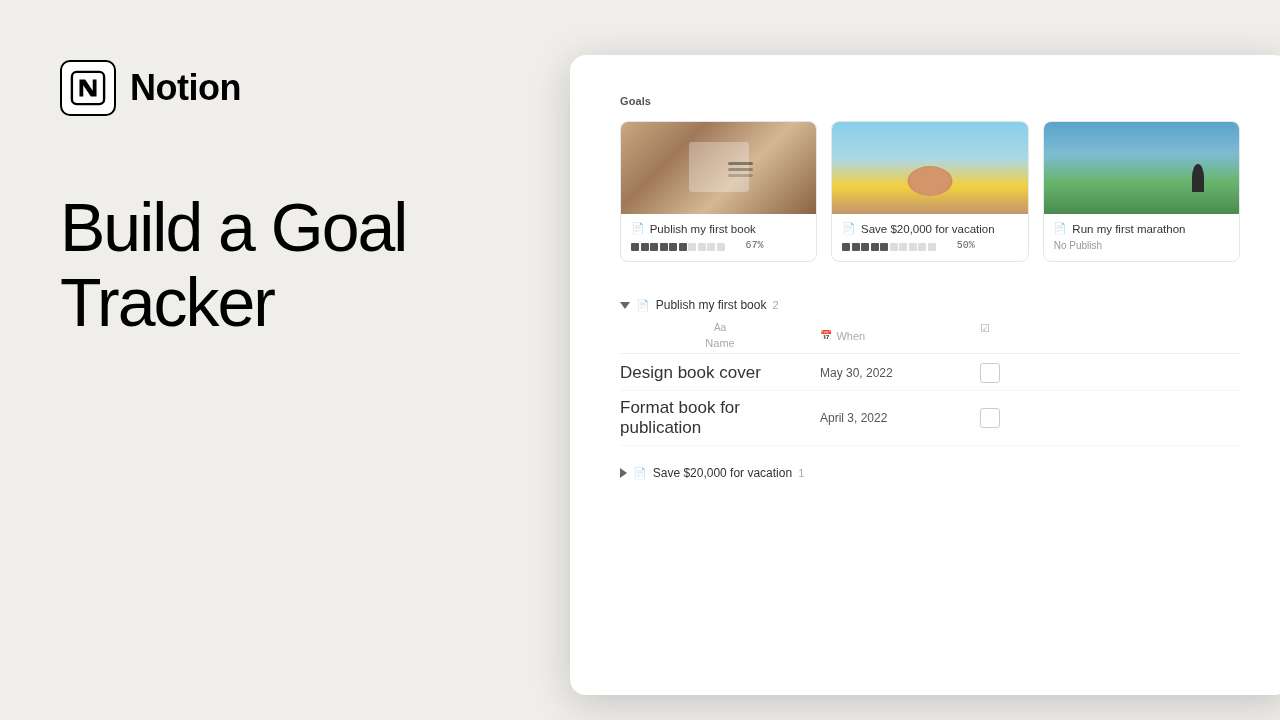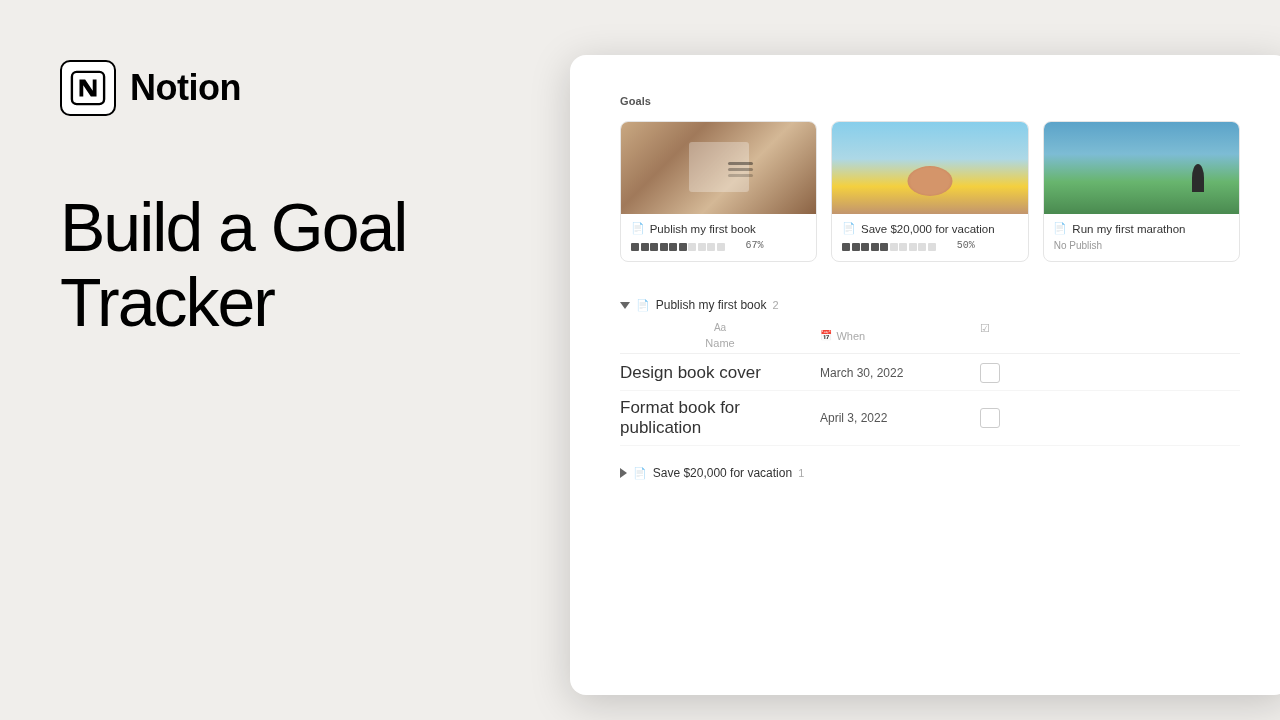--- a/index.html
+++ b/index.html
@@ -427,21 +427,21 @@
           <span style="font-size:10px;">📅</span>
           <span>When</span>
         </div>
         <div class="th-done">
           <span>☑</span>
         </div>
       </div>
 
       <div class="table-row">
         <div class="td-name">Design book cover</div>
-        <div class="td-when">March 30, 2022</div>
+        <div class="td-when">May 30, 2022</div>
         <div class="td-done"></div>
       </div>
 
       <div class="table-row">
         <div class="td-name">Format book for publication</div>
         <div class="td-when">April 3, 2022</div>
         <div class="td-done"></div>
       </div>
     </div>
 

